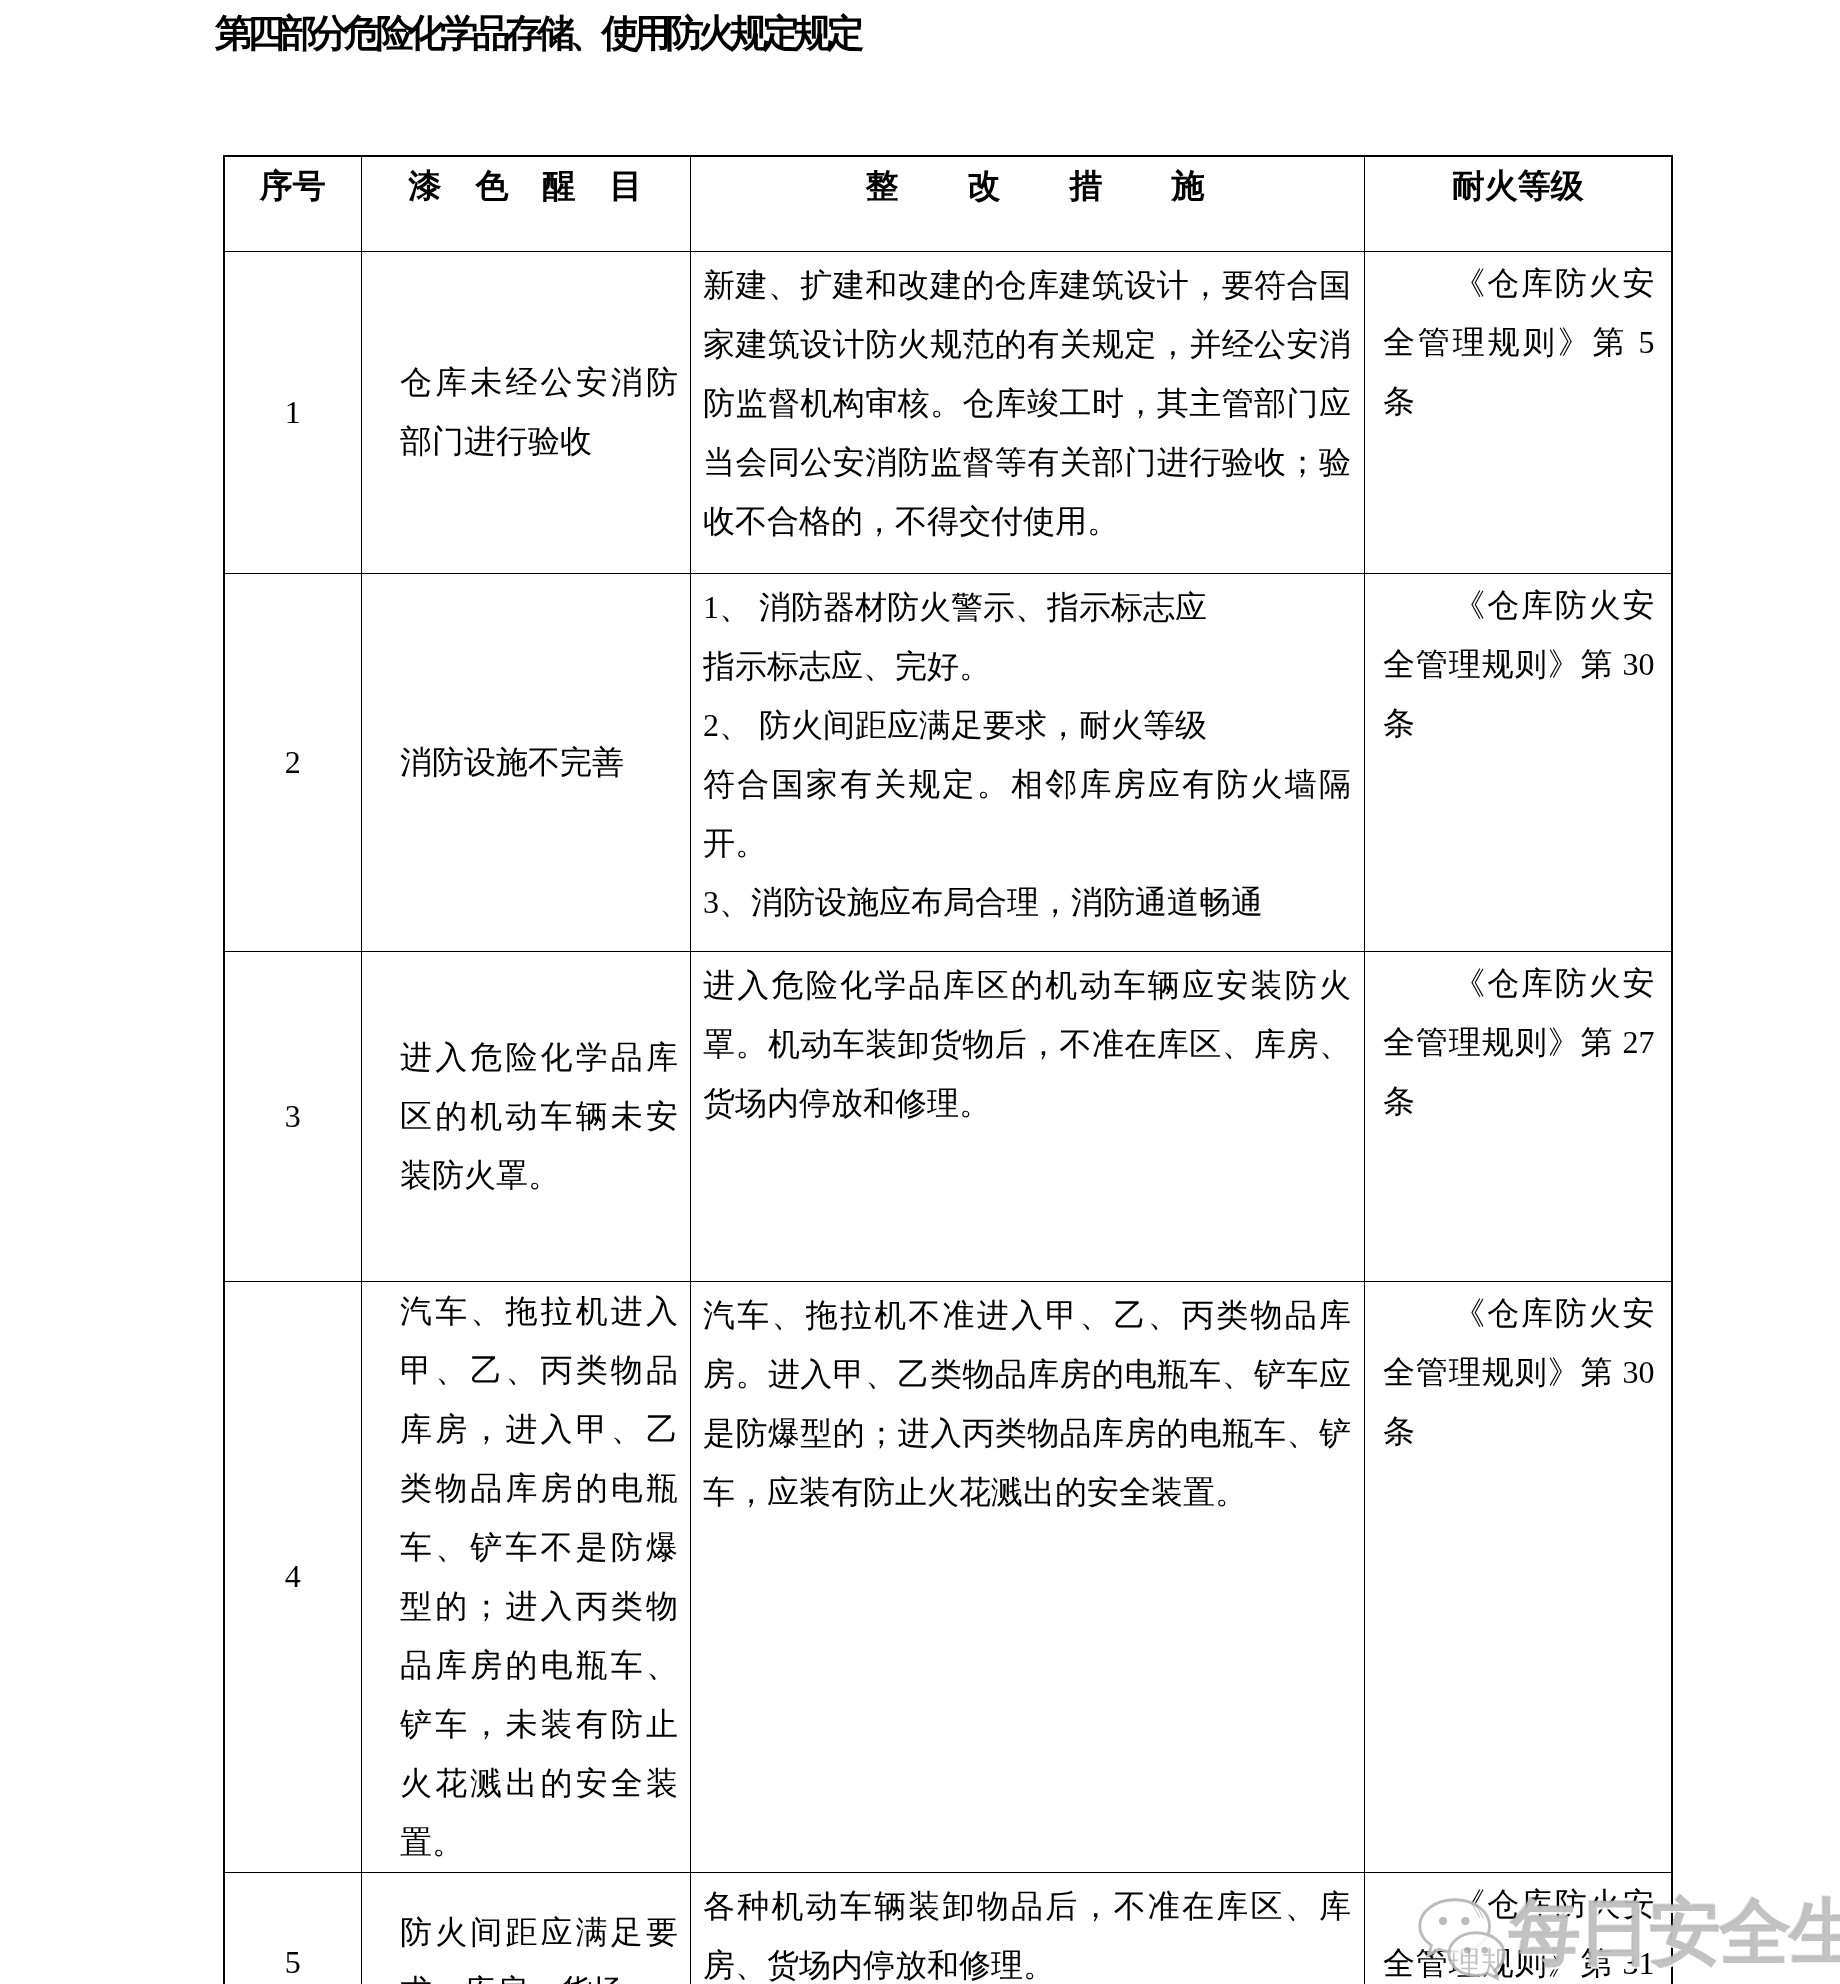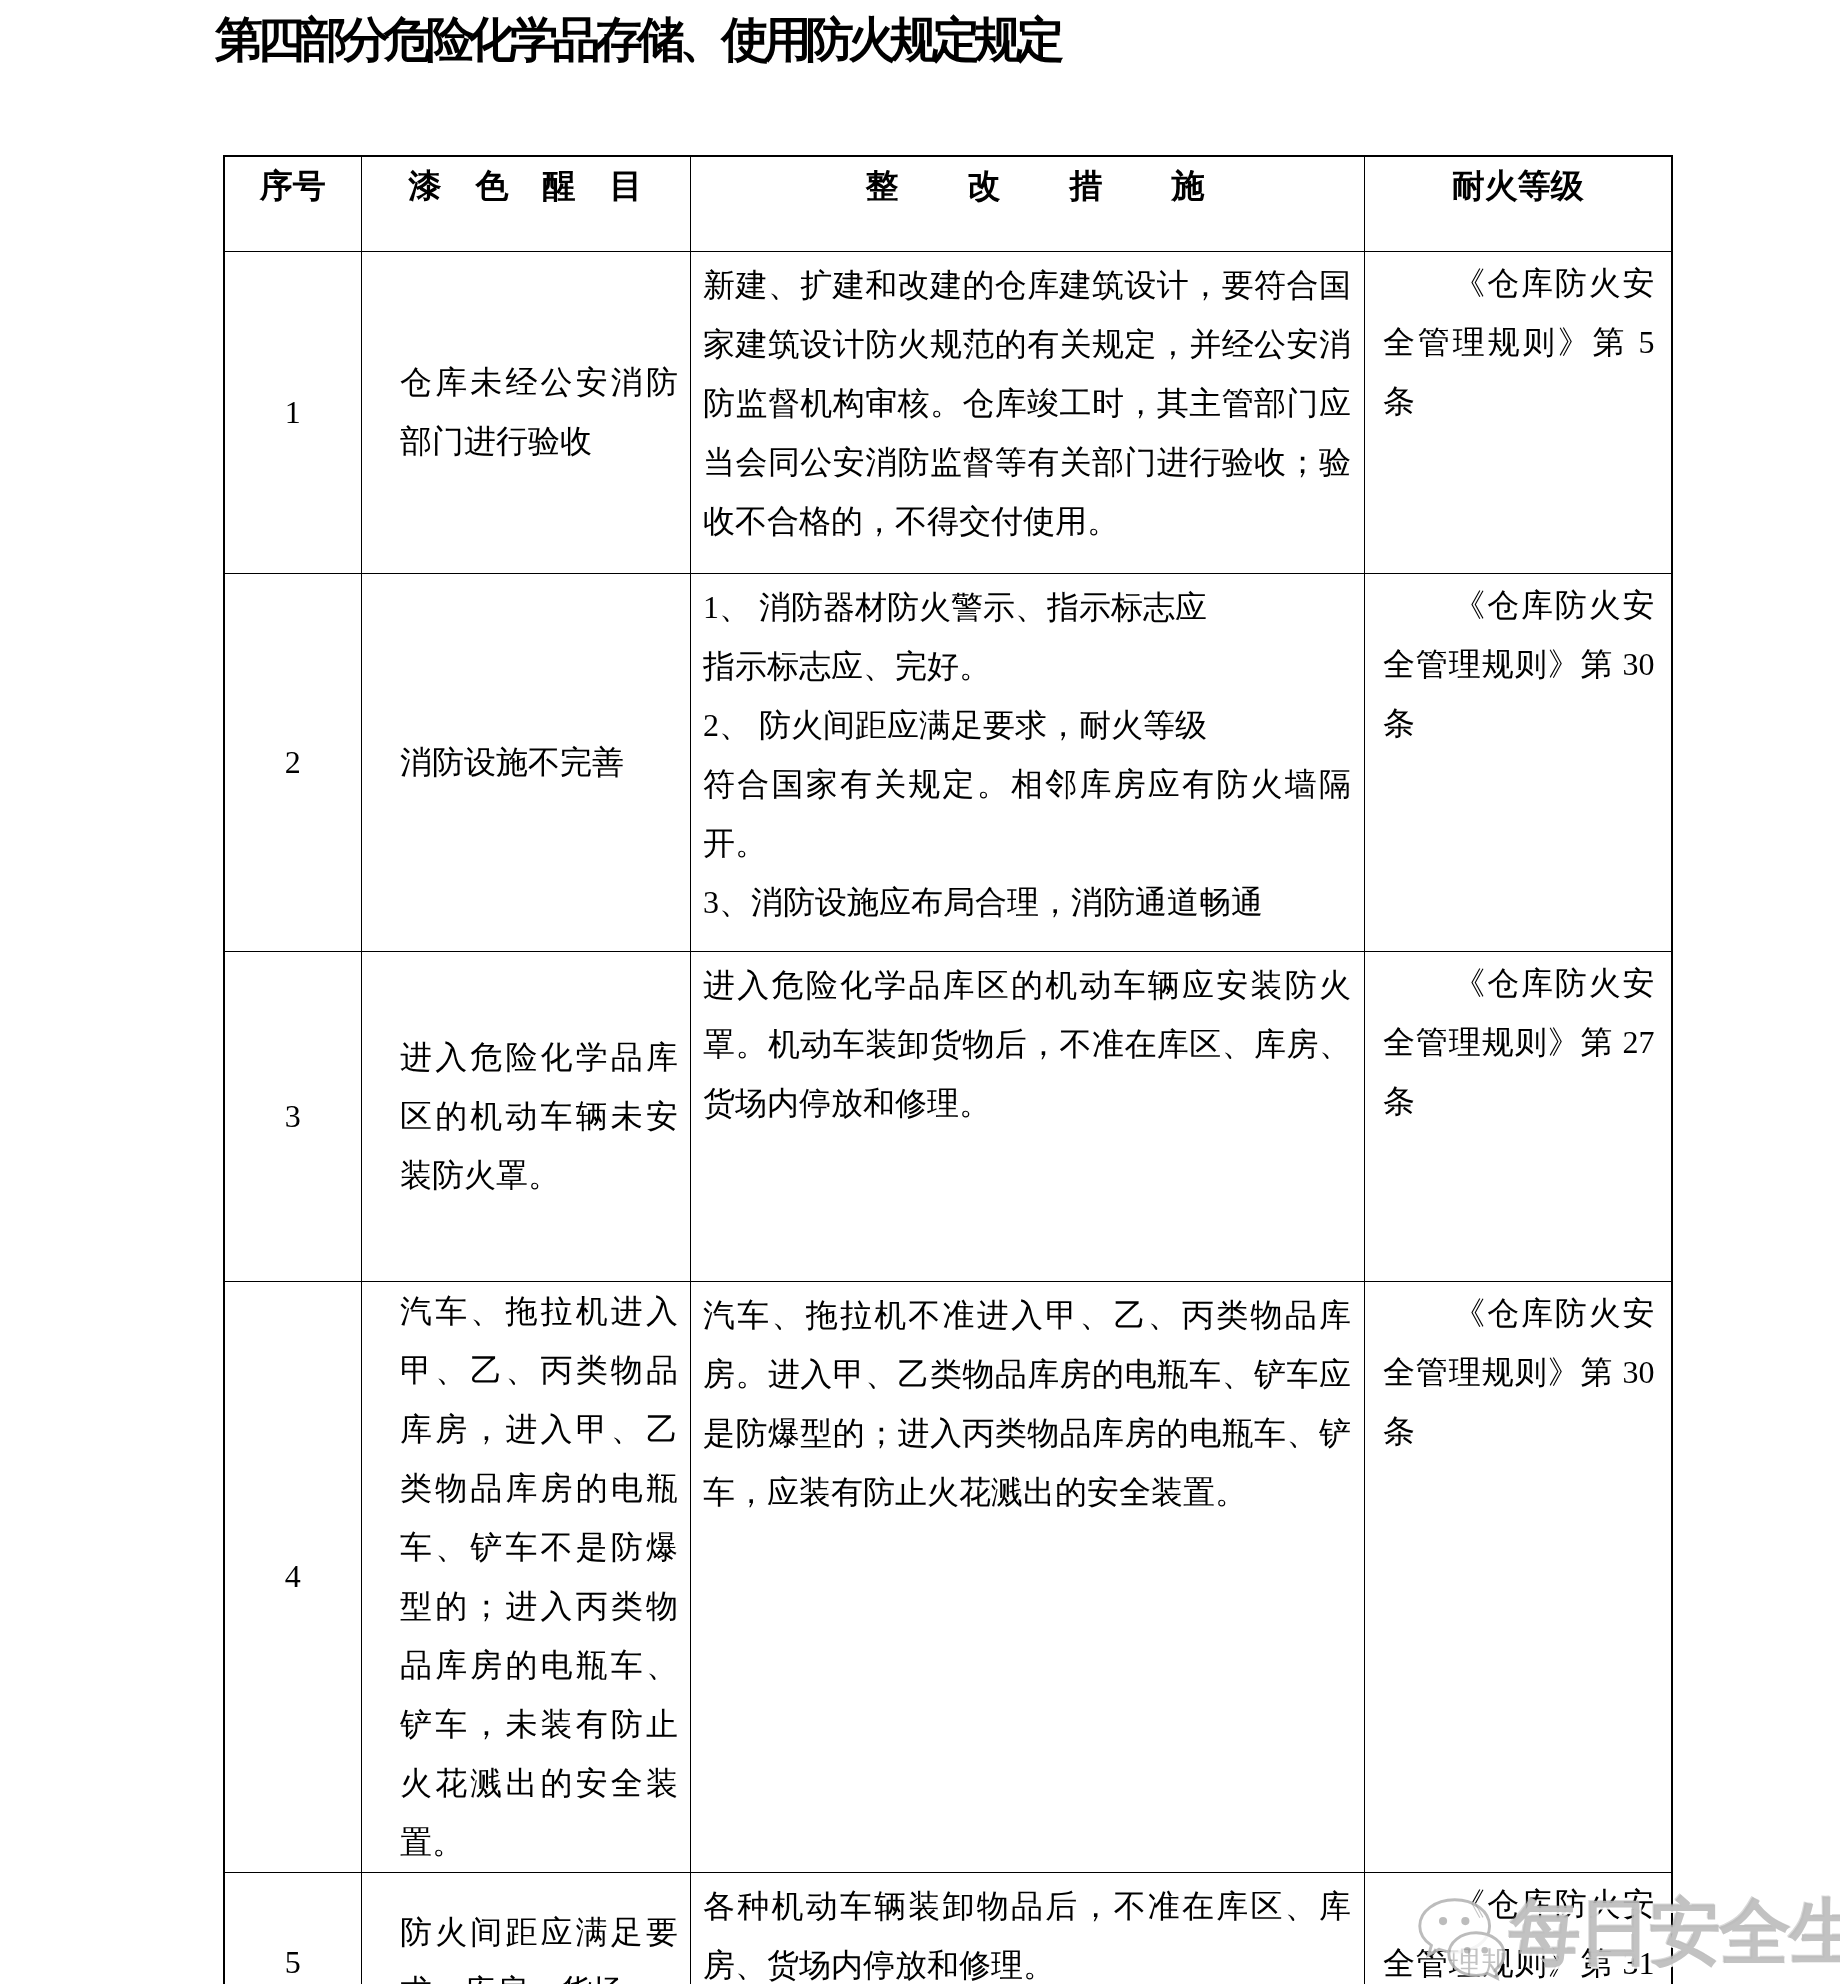--- a/index.html
+++ b/index.html
@@ -9,21 +9,21 @@
     position:relative;
     overflow:hidden;
     font-family:"Liberation Serif","DejaVu Serif",serif;
     color:#000;
   }
   .doc-title{
     position:absolute;
     left:215px;top:7.8px;
     font-family:"Liberation Sans","DejaVu Sans",sans-serif;
     font-weight:bold;
-    font-size:48px;
+    font-size:38px;
     letter-spacing:-5.8px;
     white-space:nowrap;
   }
   table.doc-table{
     position:absolute;
     left:223px;top:155px;
     width:1448px;
     table-layout:fixed;
     border-collapse:collapse;
     border:2.9px solid #000;

